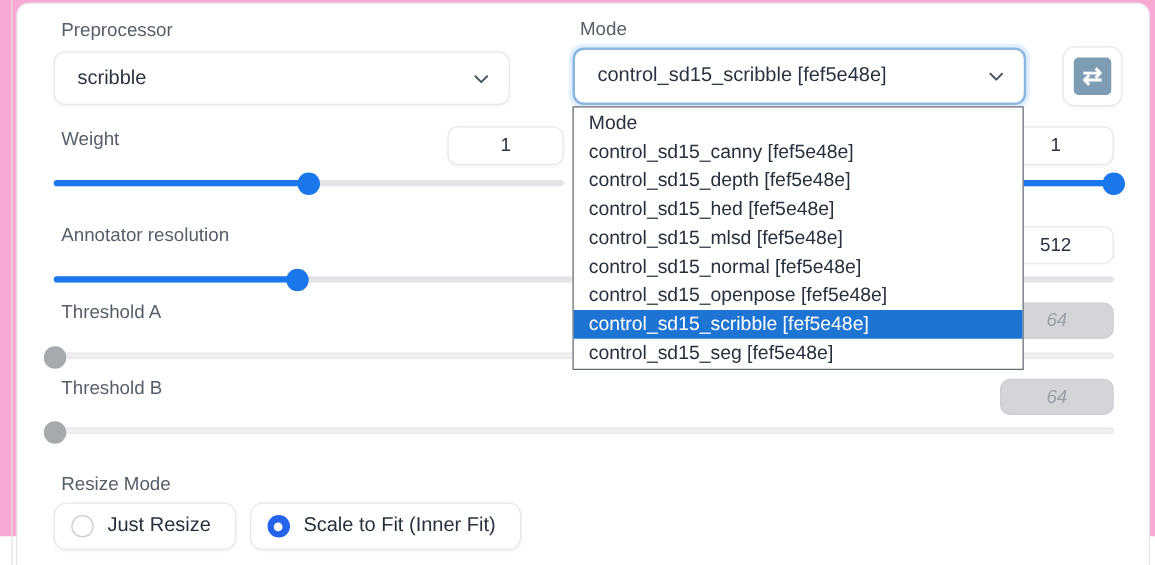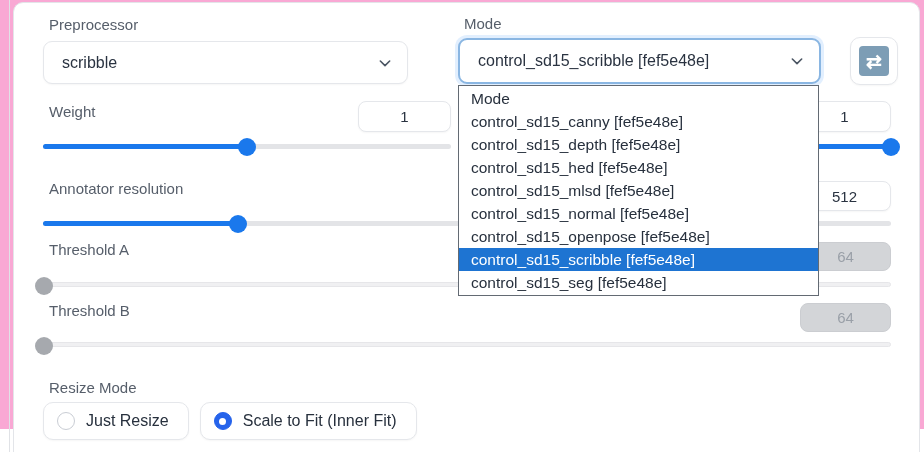--- a/index.html
+++ b/index.html
@@ -37,21 +37,21 @@
   .menu { position:absolute; left:444px; top:82px; width:361px; background:#fff;
           border:1px solid #636a73; z-index:60; padding:1px 0; }
   .opt { height:23px; line-height:23px; padding-left:12px; font-size:15.5px;
          color:#27303d; white-space:nowrap; cursor:pointer; }
   .opt.selected { background:#1e74d2; color:#fff; }
 
   
   .num { position:absolute; background:#fff; border:1px solid #e5e7eb; border-radius:8px;
          text-align:center; font-size:15px; color:#2a3341; outline:none;
          box-shadow:0 1px 2px rgba(0,0,0,.04); font-family:"Liberation Sans",sans-serif; }
-  .num:disabled { background:#d3d5d8; border-color:#cbcdd1; color:#9aa0a8; box-shadow:none; }
+  .num:disabled { background:#d3d5d8; border-color:#cbcdd1; color:#9aa0a8; box-shadow:none;font-style:italic; }
 
   .num-weight    { left:344px; top:98px;  width:93px; height:31px; }
   .num-strength  { left:784px; top:98px;  width:93px; height:31px; }
   .num-annotator { left:784px; top:178px; width:93px; height:30px; }
   .num-ta        { left:786px; top:239px; width:91px; height:29px; }
   .num-tb        { left:786px; top:300px; width:91px; height:29px; }
 
   
   .slider { position:absolute; height:18px; cursor:pointer; }
   .track  { position:absolute; top:7px; left:0; right:0; height:5px;

